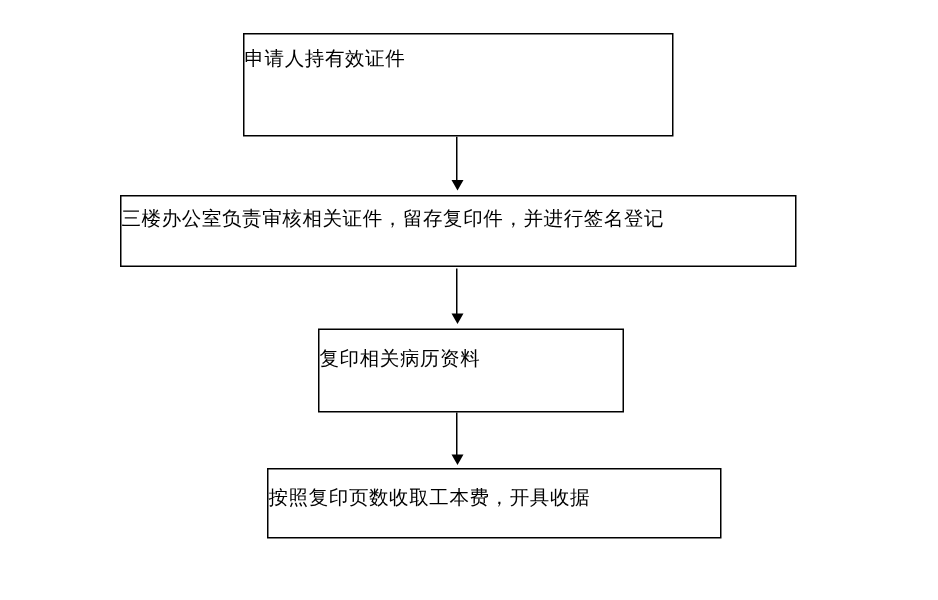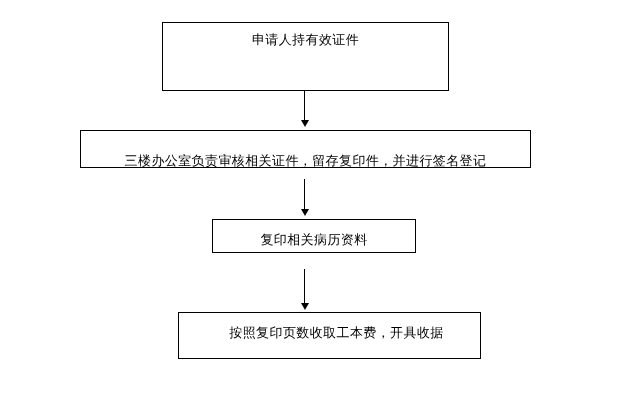--- a/index.html
+++ b/index.html
@@ -20,21 +20,21 @@
     width: 625px;
     height: 400px;
   }
   .node {
     position: absolute;
     box-sizing: border-box;
     border: 1px solid #000000;
     background: #ffffff;
     display: flex;
     flex-direction: column;
-    align-items: center;
+    align-items: flex-start;
     z-index: 2;
   }
   .node-text {
     font-size: 13px;
     line-height: 19px;
     color: #000000;
     text-align: center;
     white-space: nowrap;
     letter-spacing: 0.4px;
   }
@@ -44,39 +44,38 @@
     top: 22px;
     width: 287px;
     height: 69px;
     padding-top: 7px;
   }
   
   #node-office-verification {
     left: 80px;
     top: 130px;
     width: 451px;
-    height: 38px;
-    padding-top: 20px;
+    height: 48px;
+    padding-top: 6px;
   }
   
   #node-copy-records {
     left: 212px;
     top: 219px;
     width: 204px;
-    height: 34px;
+    height: 56px;
     padding-top: 10px;
   }
   
   #node-fee-receipt {
     left: 178px;
     top: 312px;
     width: 303px;
     height: 47px;
     padding-top: 10px;
-    padding-left: 14px;
   }
   .connector {
     position: absolute;
     left: 304px;
     width: 1px;
     background: #000000;
     z-index: 1;
   }
   .arrowhead {
     position: absolute;

